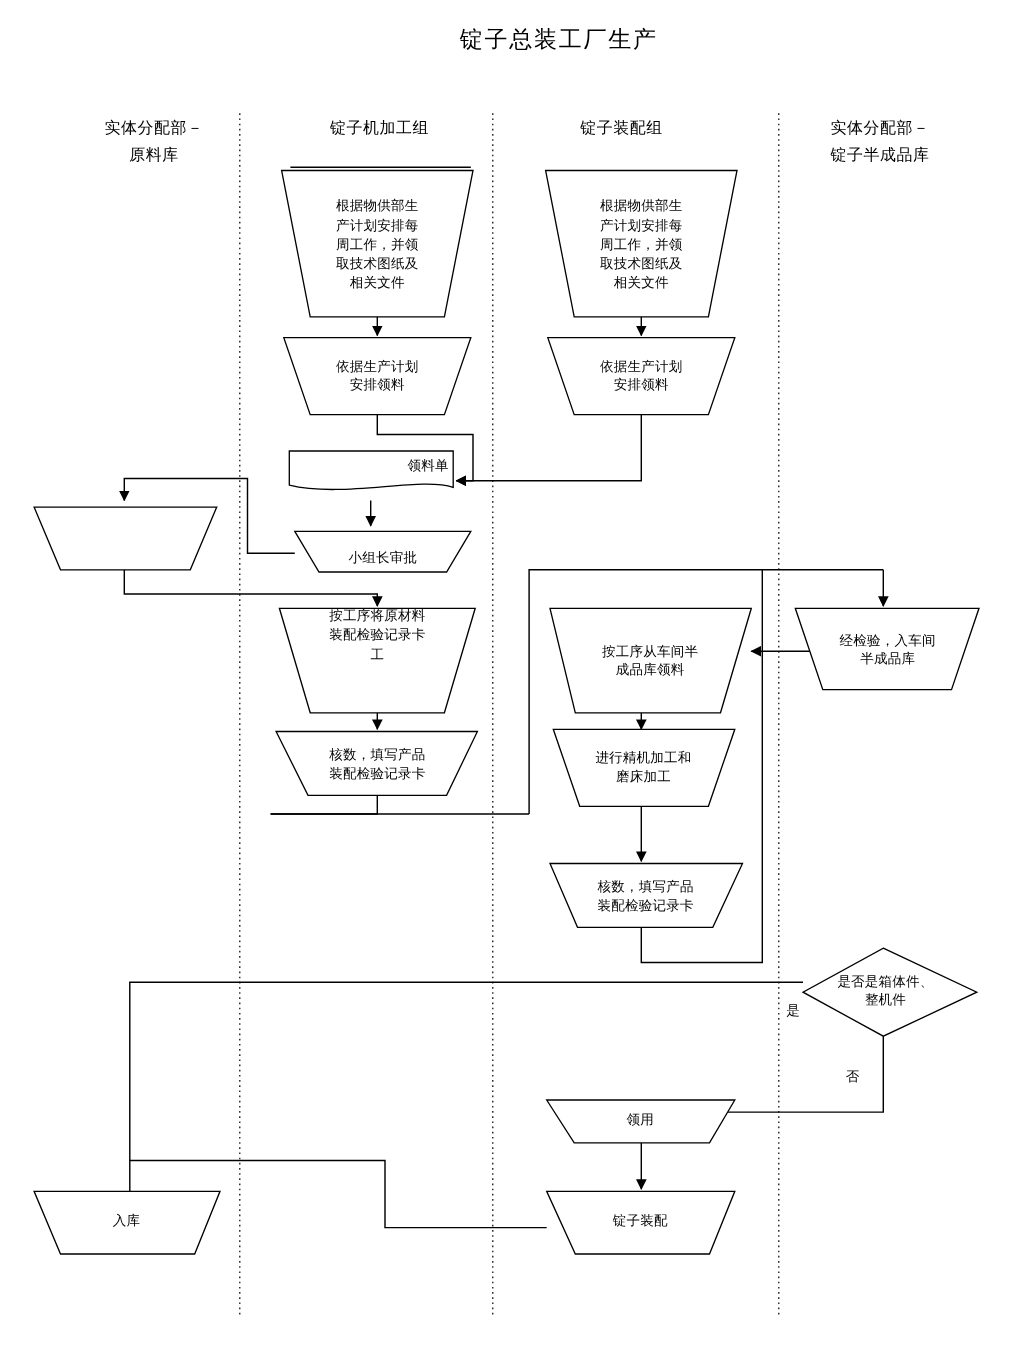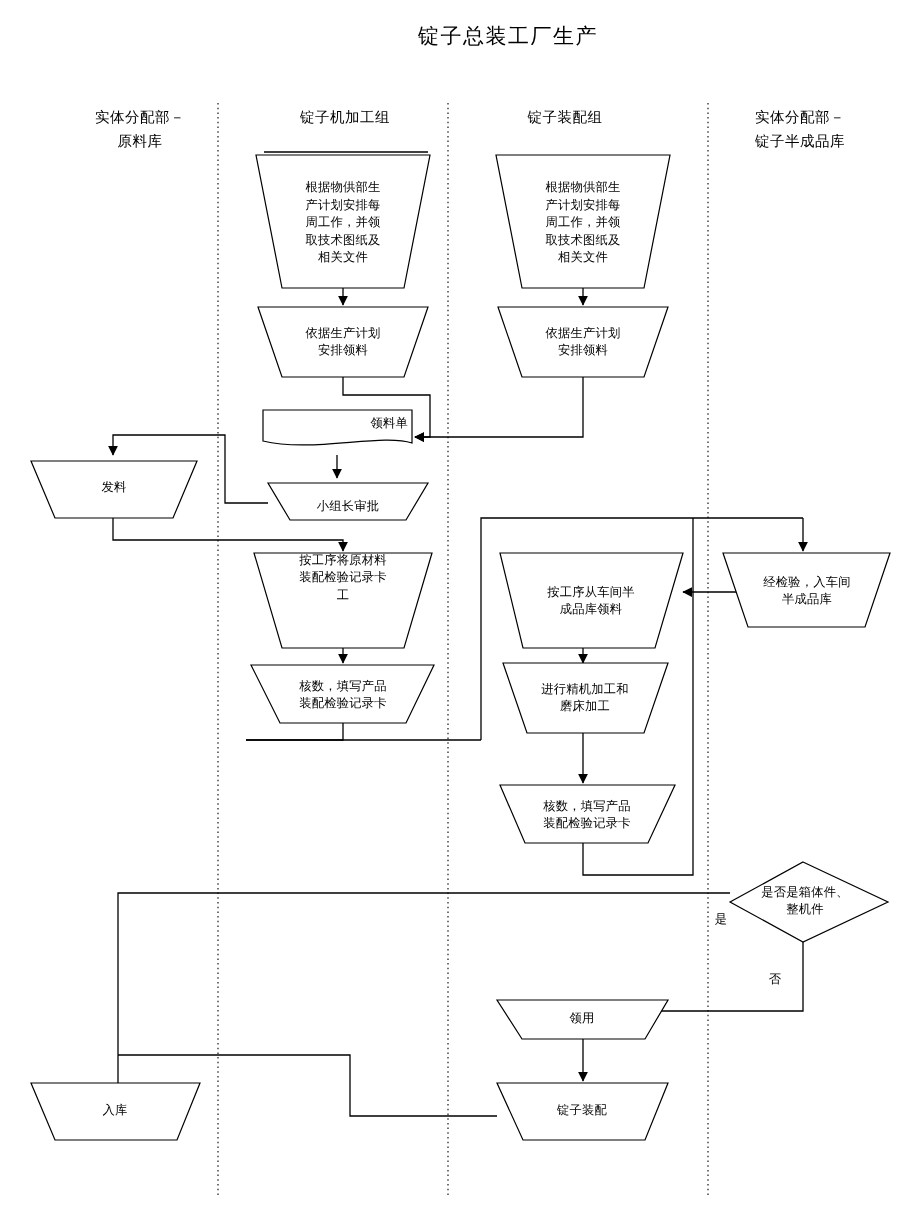--- a/index.html
+++ b/index.html
@@ -226,27 +226,22 @@
       <div>安排领料</div>
     </span>
   </div>
 
   <div class="node-label" style="left:268px; top:410px; width:140px; height:28px;text-align:right;">
     <span>
         <div>领料单</div>
       </span>
   </div>
 
-  <div class="node-label" style="left:45px; top:462px; width:138px; height:52px;">
-    <span>
-        <div>发料</div>
-      </span>
-  </div>
-
-  <div class="node-label" style="left:280px; top:484px; width:136px; height:48px;font-family:Liberation Mono, monospace;">
+
+  <div class="node-label" style="left:280px; top:484px; width:136px; height:48px;">
     <span>
         <div>小组长审批</div>
       </span>
   </div>
 
   <div class="node-label" style="left:272px; top:536px; width:142px; height:84px;align-items:center;">
     <span>
       <div>按工序将原材料</div>
       <div>装配检验记录卡</div>
       <div>工</div>

